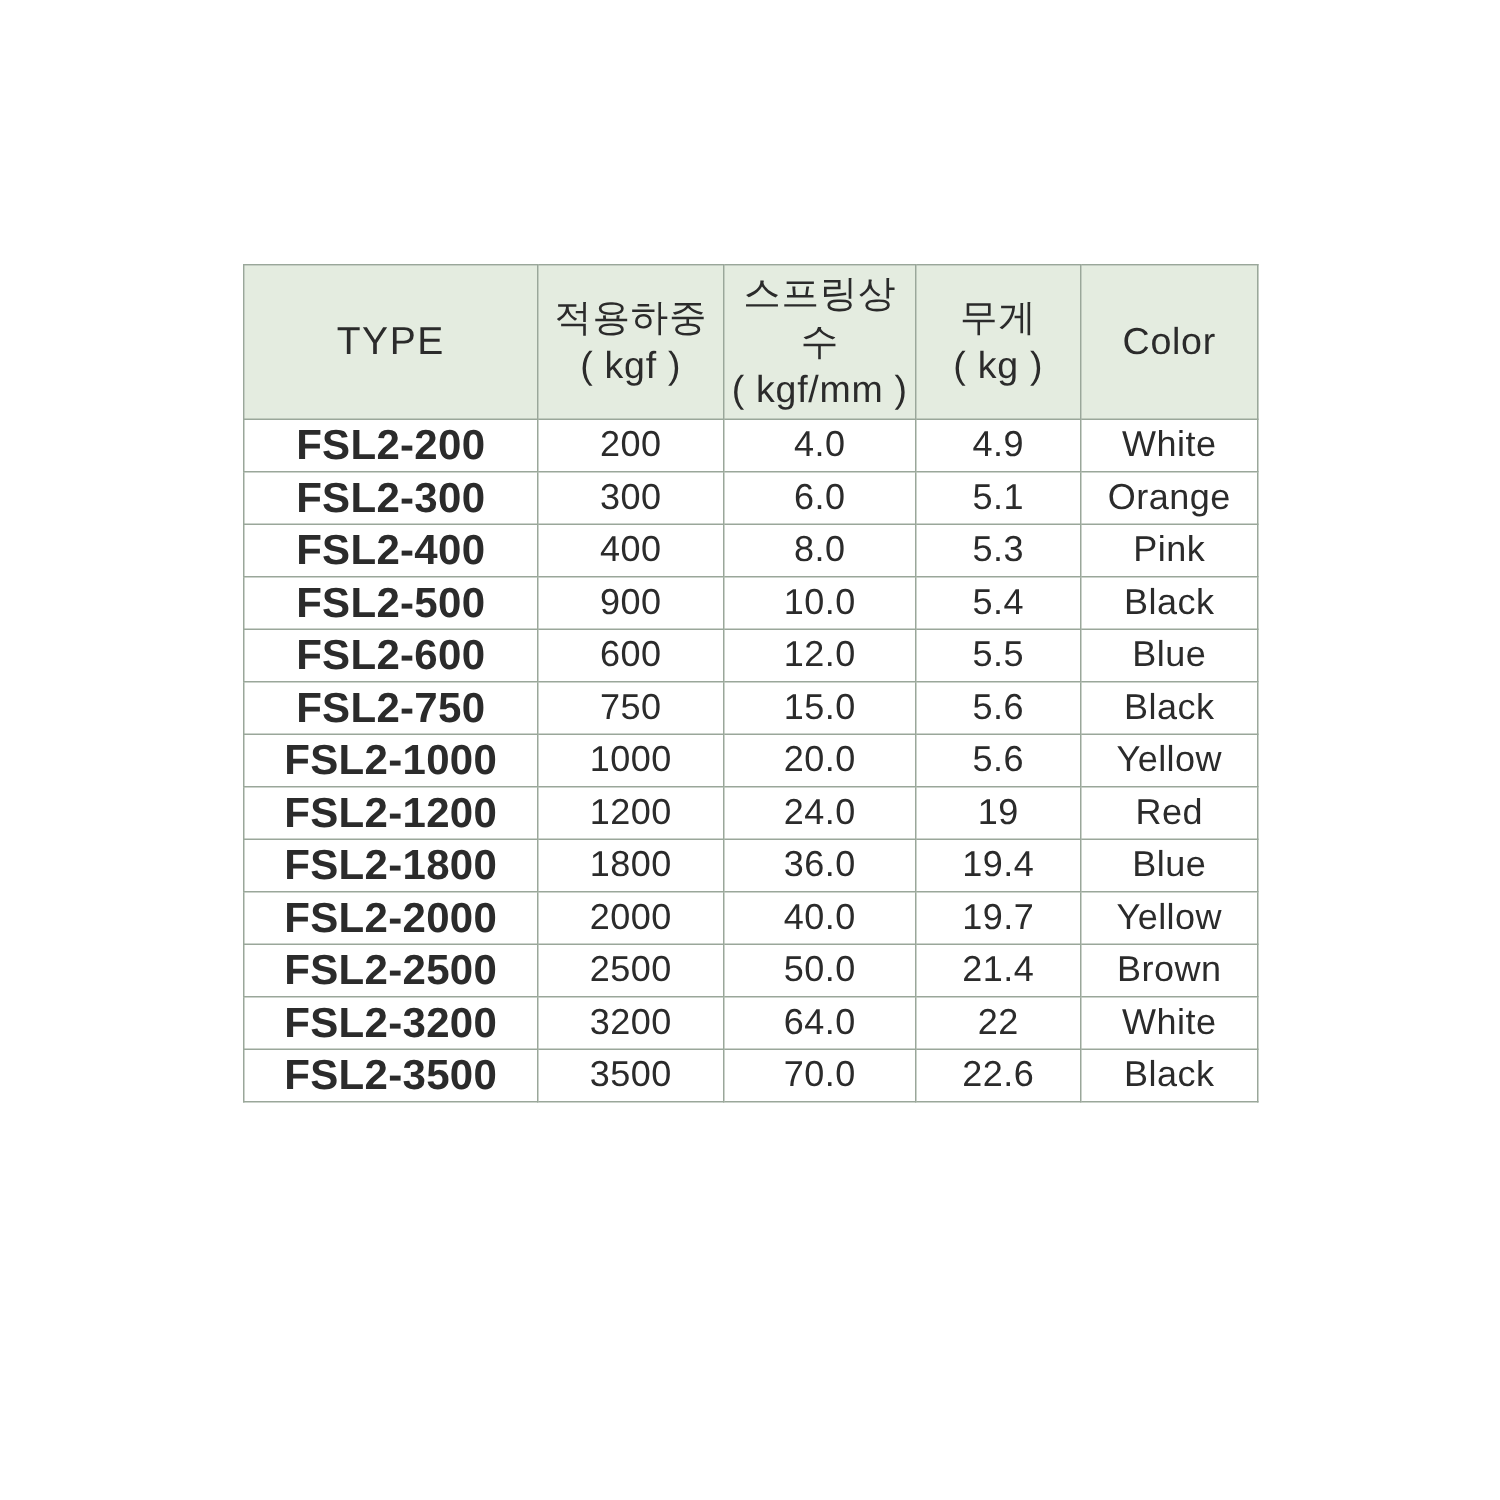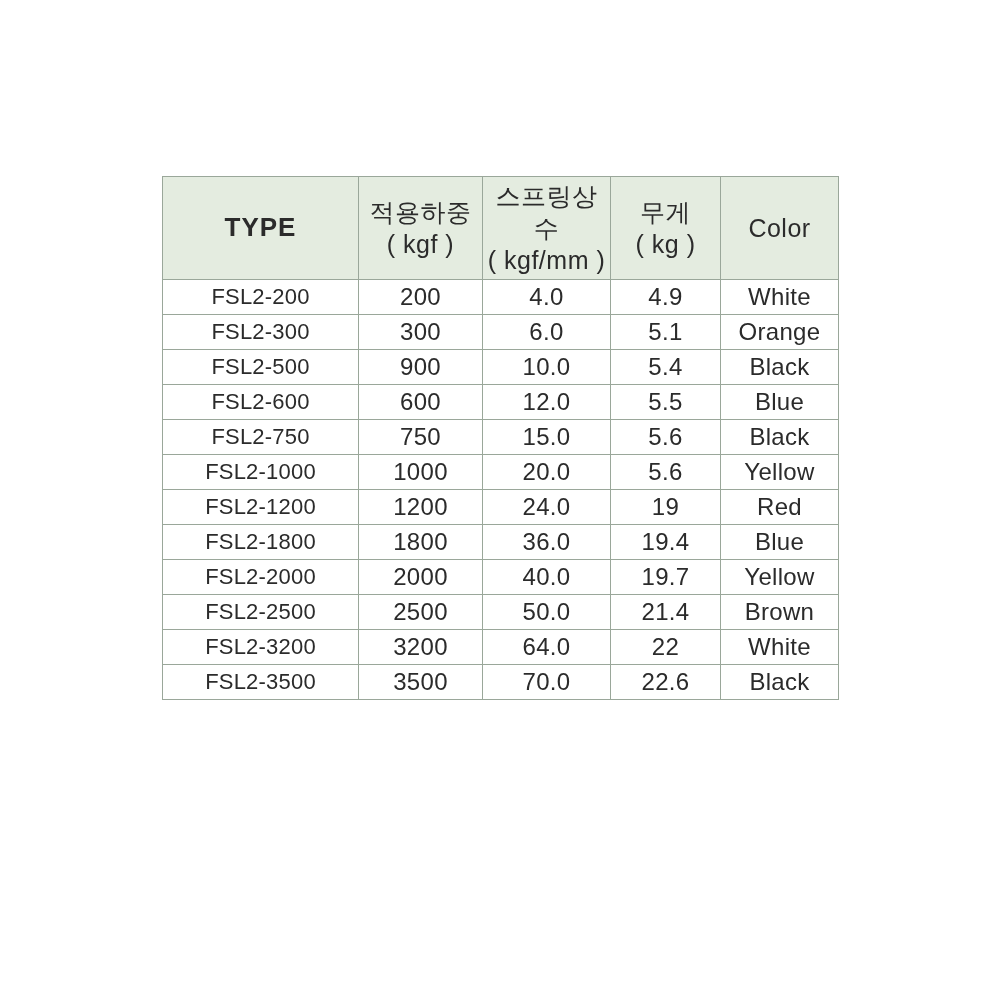--- a/index.html
+++ b/index.html
@@ -51,37 +51,36 @@
     line-height: 1.28;
     letter-spacing: 0.5px;
   }
 
   thead th .hdr-main { display: block; }
   thead th .hdr-unit { display: block; }
 
   thead th.type-head {
     font-size: 26px;
     letter-spacing: 1px;
-    font-weight: bold;
   }
 
   thead th.color-head {
     font-size: 25px;
   }
 
   tbody td {
     height: 34px;
     font-size: 24px;
     line-height: 34px;
     letter-spacing: 0.3px;
   }
 
   tbody td.type-cell {
-    font-weight: normal;
-    font-size: 22px;
+    font-weight: bold;
+    font-size: 28px;
     letter-spacing: 0.2px;
   }
 
   tbody tr.group-start td {
     border-top: 2px solid #6d7b6d;
   }
 
   tbody tr:last-child td {
     border-bottom: 2px solid #6d7b6d;
   }
@@ -130,20 +129,27 @@
         <td>White</td>
       </tr>
       <tr>
         <td class="type-cell">FSL2-300</td>
         <td>300</td>
         <td>6.0</td>
         <td>5.1</td>
         <td>Orange</td>
       </tr>
       <tr>
+        <td class="type-cell">FSL2-400</td>
+        <td>400</td>
+        <td>8.0</td>
+        <td>5.3</td>
+        <td>Pink</td>
+      </tr>
+      <tr>
         <td class="type-cell">FSL2-500</td>
         <td>900</td>
         <td>10.0</td>
         <td>5.4</td>
         <td>Black</td>
       </tr>
       <tr>
         <td class="type-cell">FSL2-600</td>
         <td>600</td>
         <td>12.0</td>

